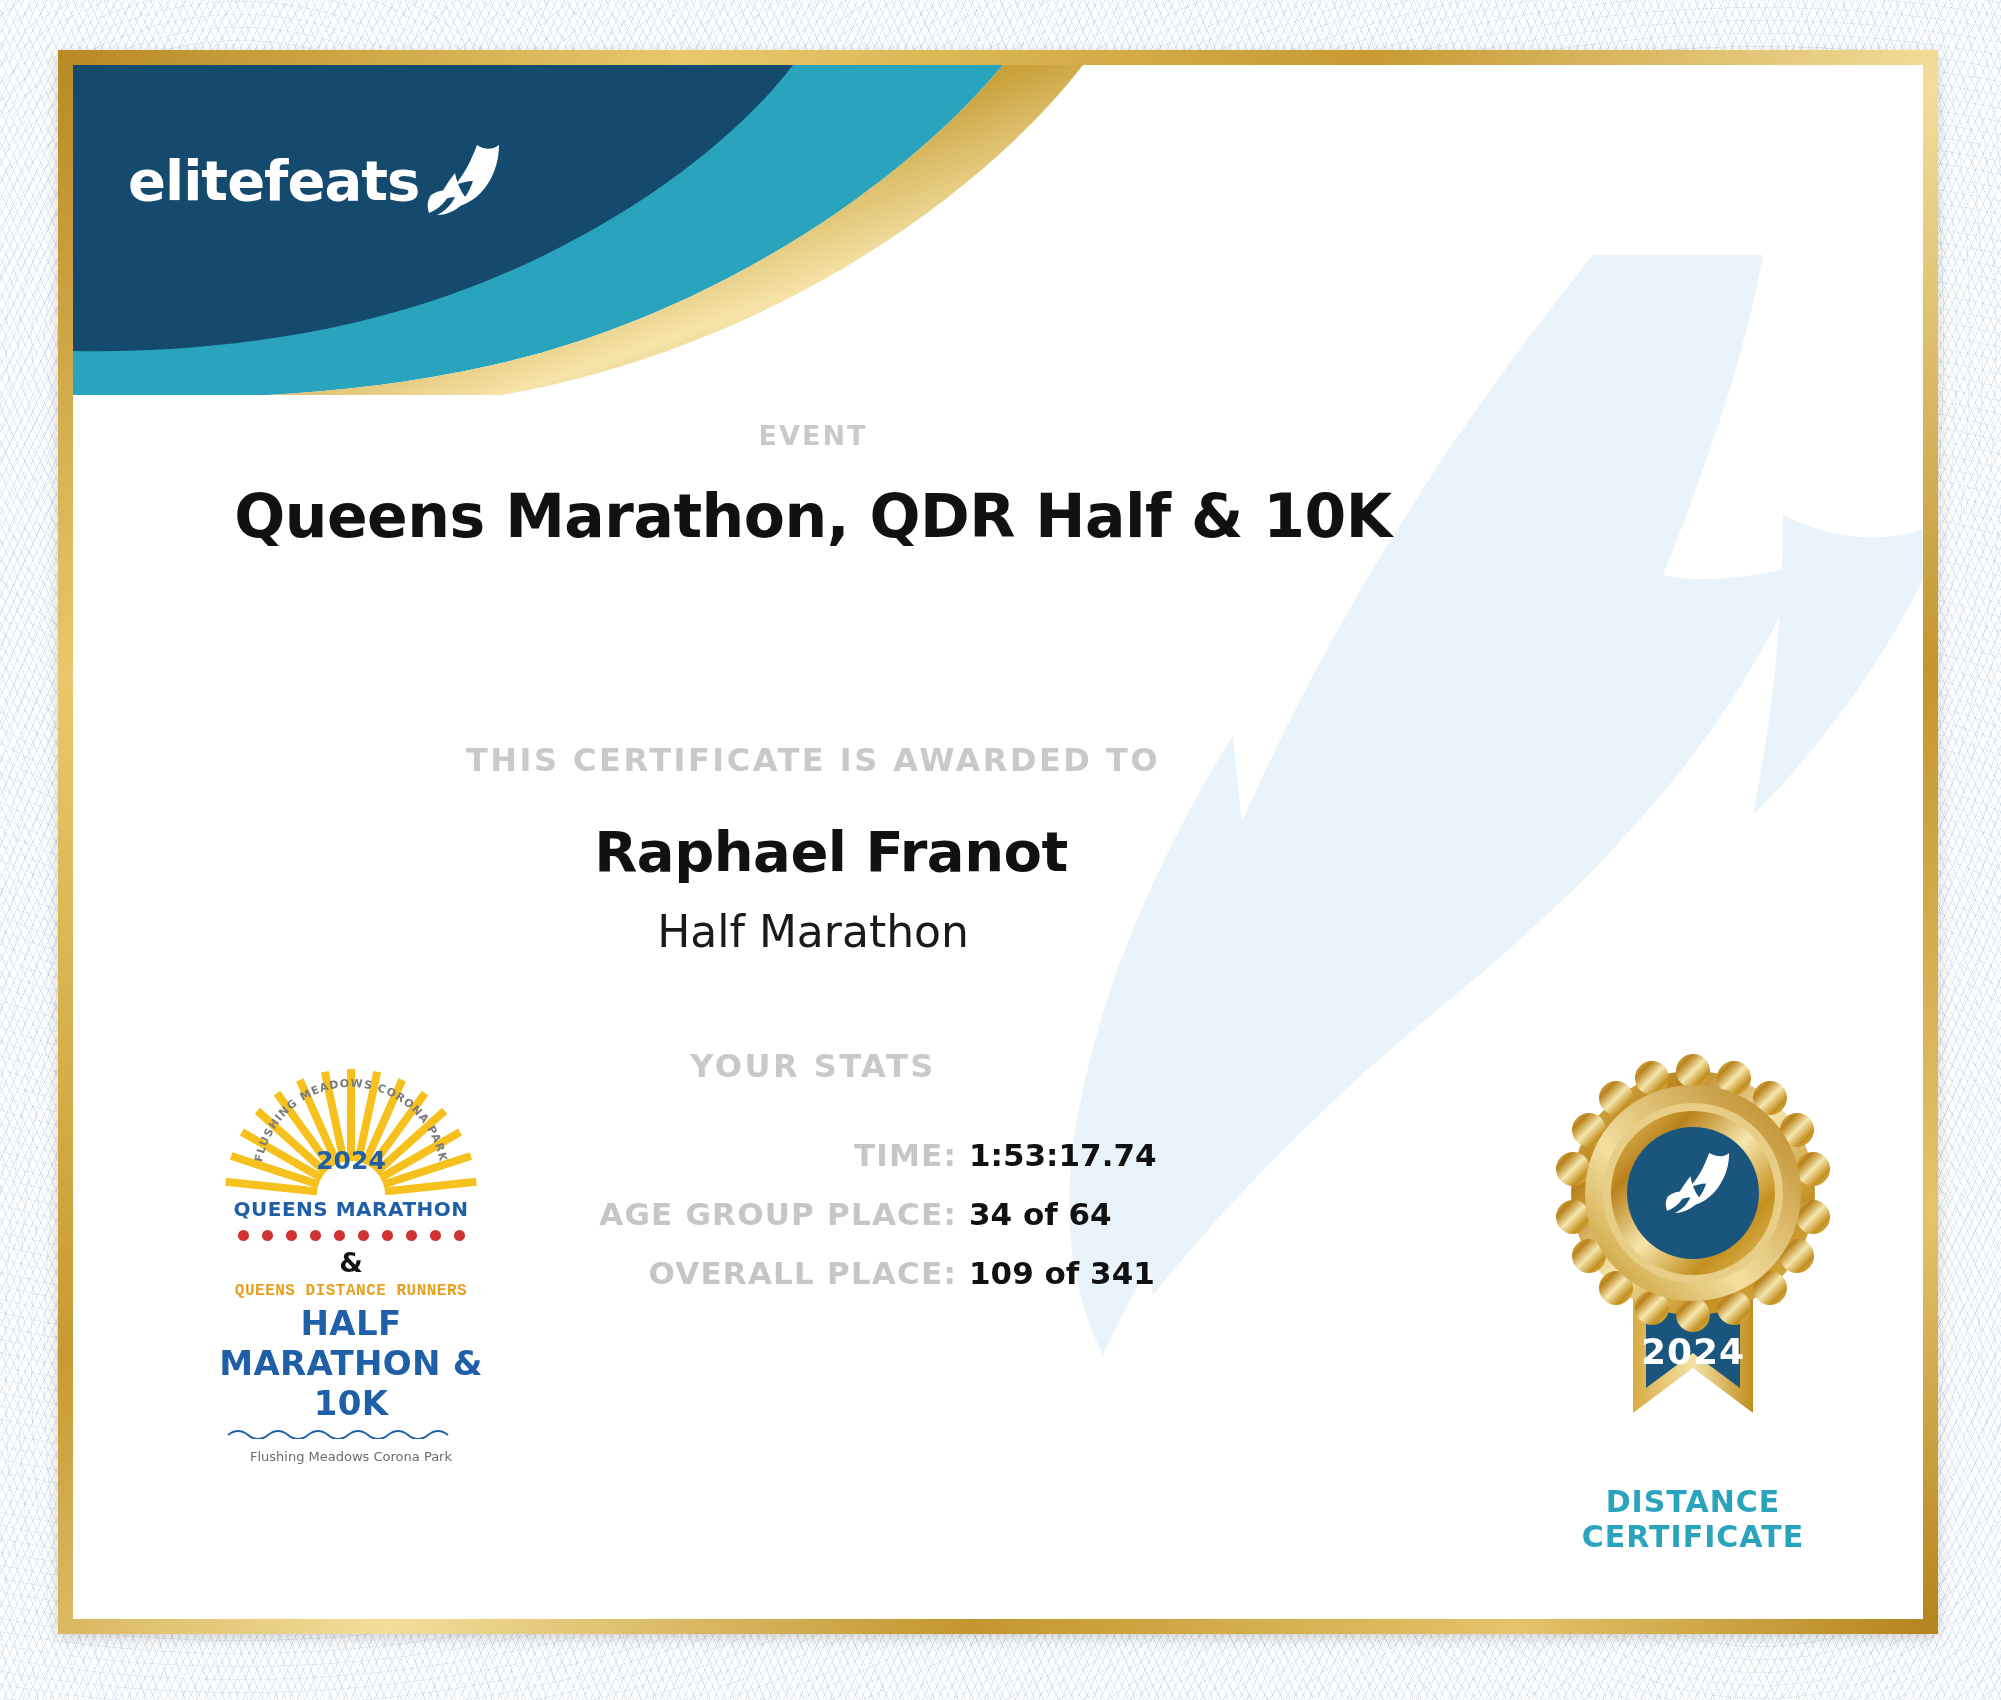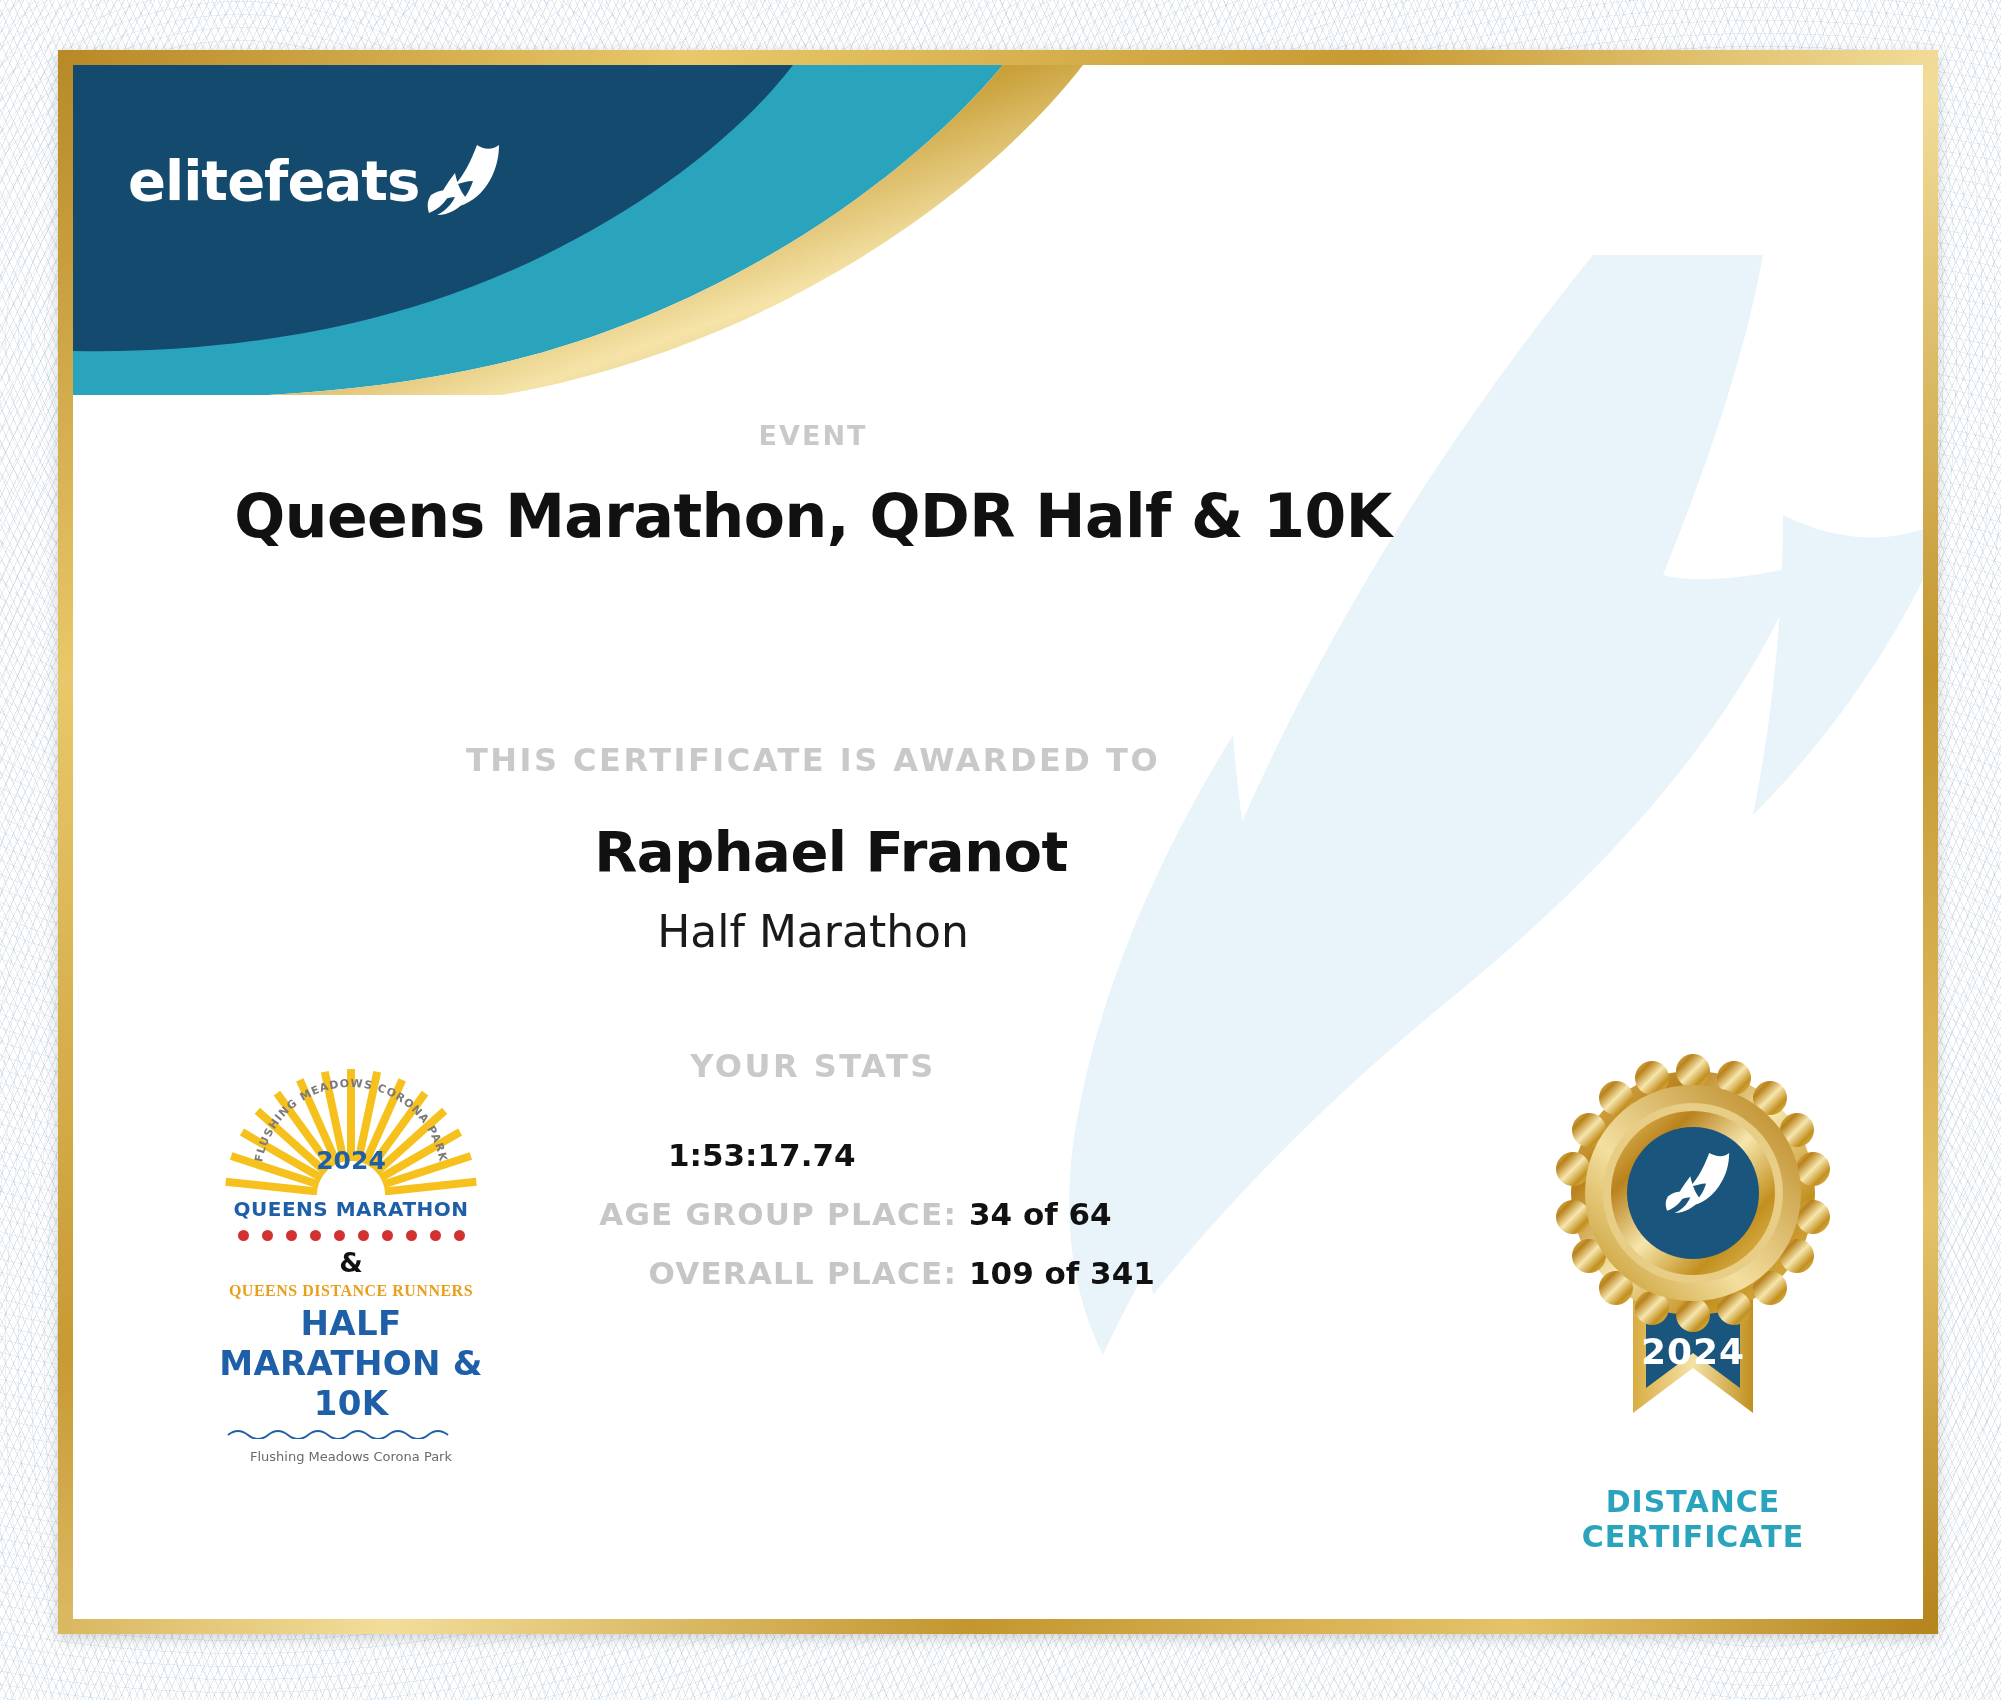--- a/index.html
+++ b/index.html
@@ -215,21 +215,21 @@
     background: #d0332f;
   }
   .logo-amp {
     font-family: "DejaVu Sans", sans-serif;
     font-weight: bold;
     font-size: 27px;
     color: #111;
     margin-top: 6px;
   }
   .logo-sub {
-    font-family: Liberation Serif, serif;
+    font-family: Liberation Mono, monospace;
     font-weight: bold;
     font-size: 16px;
     color: #e8a01c;
     letter-spacing: 0.5px;
     margin-top: 4px;
   }
   .logo-dist {
     font-family: "DejaVu Sans", sans-serif;
     font-weight: bold;
     font-size: 34px;
@@ -330,20 +330,21 @@
       <div class="event-name">Queens Marathon, QDR Half &amp; 10K</div>
 
       <div class="label awarded-label">THIS CERTIFICATE IS AWARDED TO</div>
       <div class="recipient">Raphael Franot</div>
       <div class="division">Half Marathon</div>
 
       <div class="label stats-label">YOUR STATS</div>
 
       <div class="stats">
         <div class="stat-row">
+          <span class="stat-key">TIME:</span>
           <span class="stat-val">1:53:17.74</span>
         </div>
         <div class="stat-row">
           <span class="stat-key">AGE GROUP PLACE:</span>
           <span class="stat-val">34 of 64</span>
         </div>
         <div class="stat-row">
           <span class="stat-key">OVERALL PLACE:</span>
           <span class="stat-val">109 of 341</span>
         </div>

